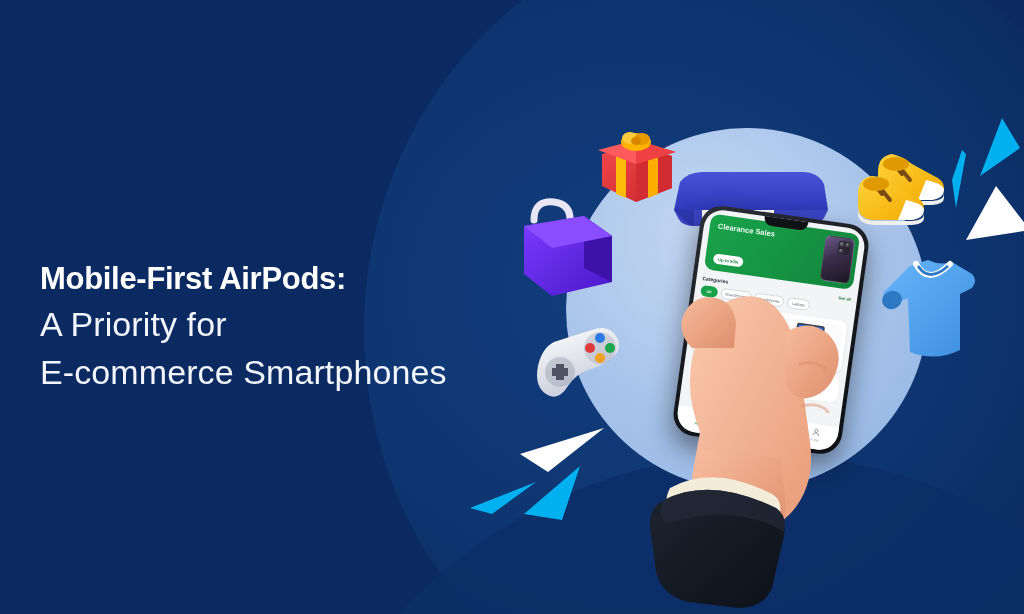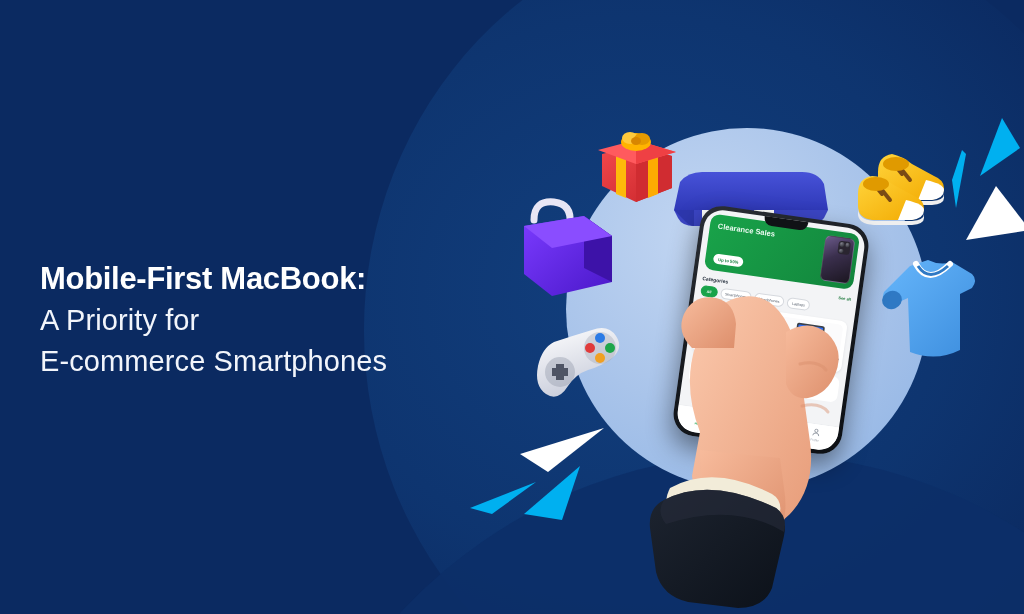--- a/index.html
+++ b/index.html
@@ -30,21 +30,21 @@
     background:radial-gradient(circle at 38% 30%, #c2d6f2 0%, #a9c4ea 50%, #8fb3e4 100%);
   }
 
   
   .headline { position:absolute; left:40px; top:258px; width:520px; }
   .headline .l1 {
     font-size:31px; font-weight:bold; color:#ffffff;
     letter-spacing:-.3px; line-height:1.34;
   }
   .headline .l2, .headline .l3 {
-    font-size:29px; font-weight:300; color:#f2f5fb;
+    font-size:34px; font-weight:300; color:#f2f5fb;
     letter-spacing:.1px; line-height:1.42;
   }
 
   
   .tri { position:absolute; }
 
   
   .obj { position:absolute; }
 
   
@@ -168,21 +168,21 @@
 </head>
 <body>
 
 <div class="stage">
 
   <div class="bg-sweep-right"></div>
   <div class="bg-sweep-bottom"></div>
   <div class="bg-circle"></div>
 
   <div class="headline">
-    <div class="l1">Mobile-First MacBook:</div>
+    <div class="l1">Mobile-First AirPods:</div>
     <div class="l2">A Priority for</div>
     <div class="l3">E-commerce Smartphones</div>
   </div>
 
   <svg class="tri" style="left:508px; top:428px;" width="96" height="48" viewBox="0 0 96 48">
     <polygon points="96,0 12,26 40,44" fill="#ffffff"></polygon>
   </svg>
   <svg class="tri" style="left:466px; top:482px;" width="70" height="34" viewBox="0 0 70 34">
     <polygon points="70,0 4,26 26,32" fill="#00b0f0"></polygon>
   </svg>

